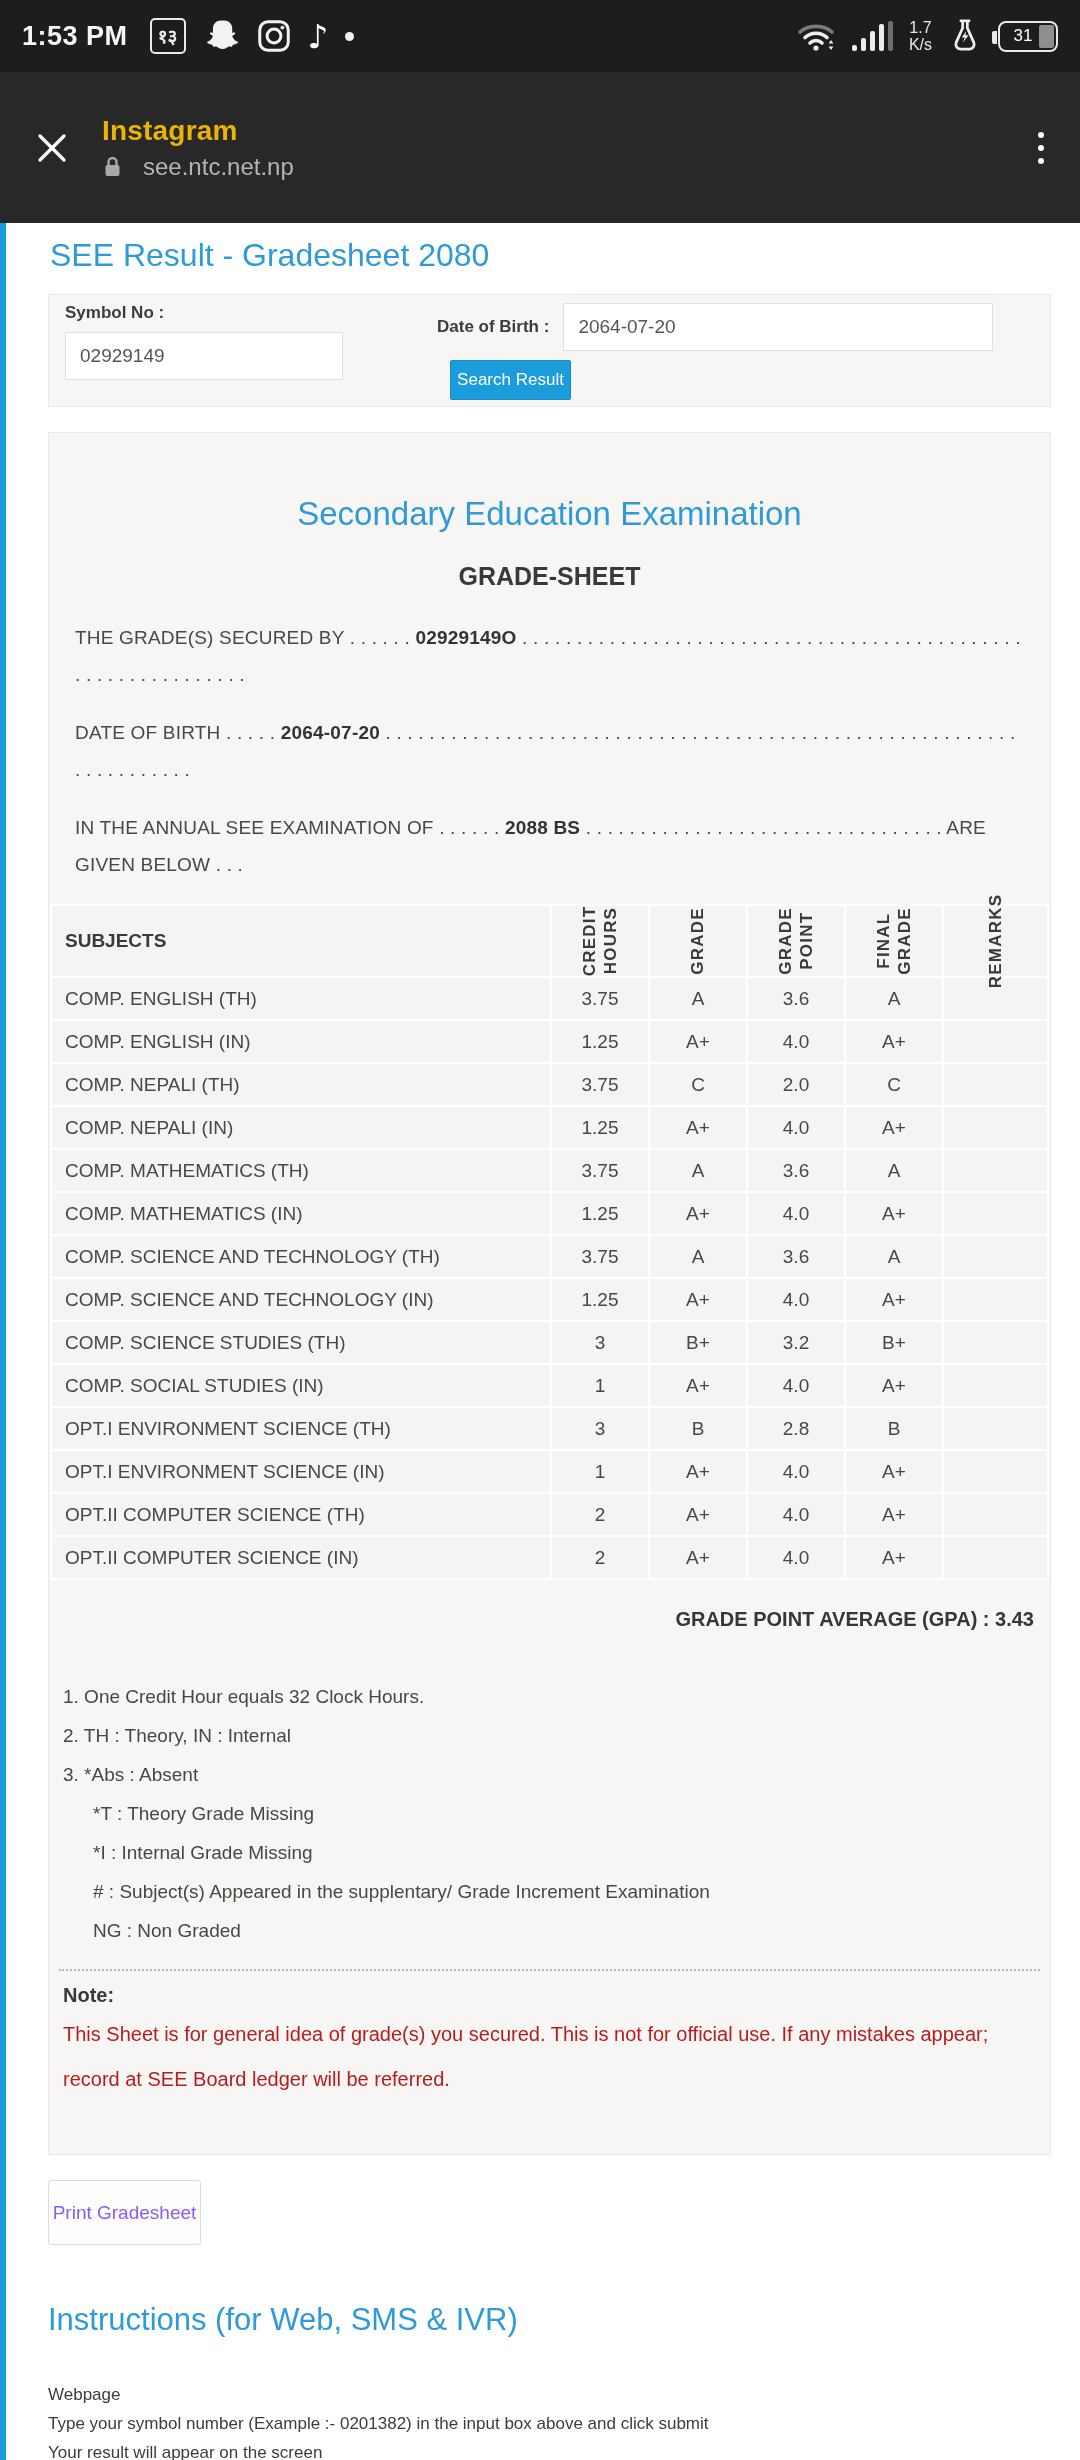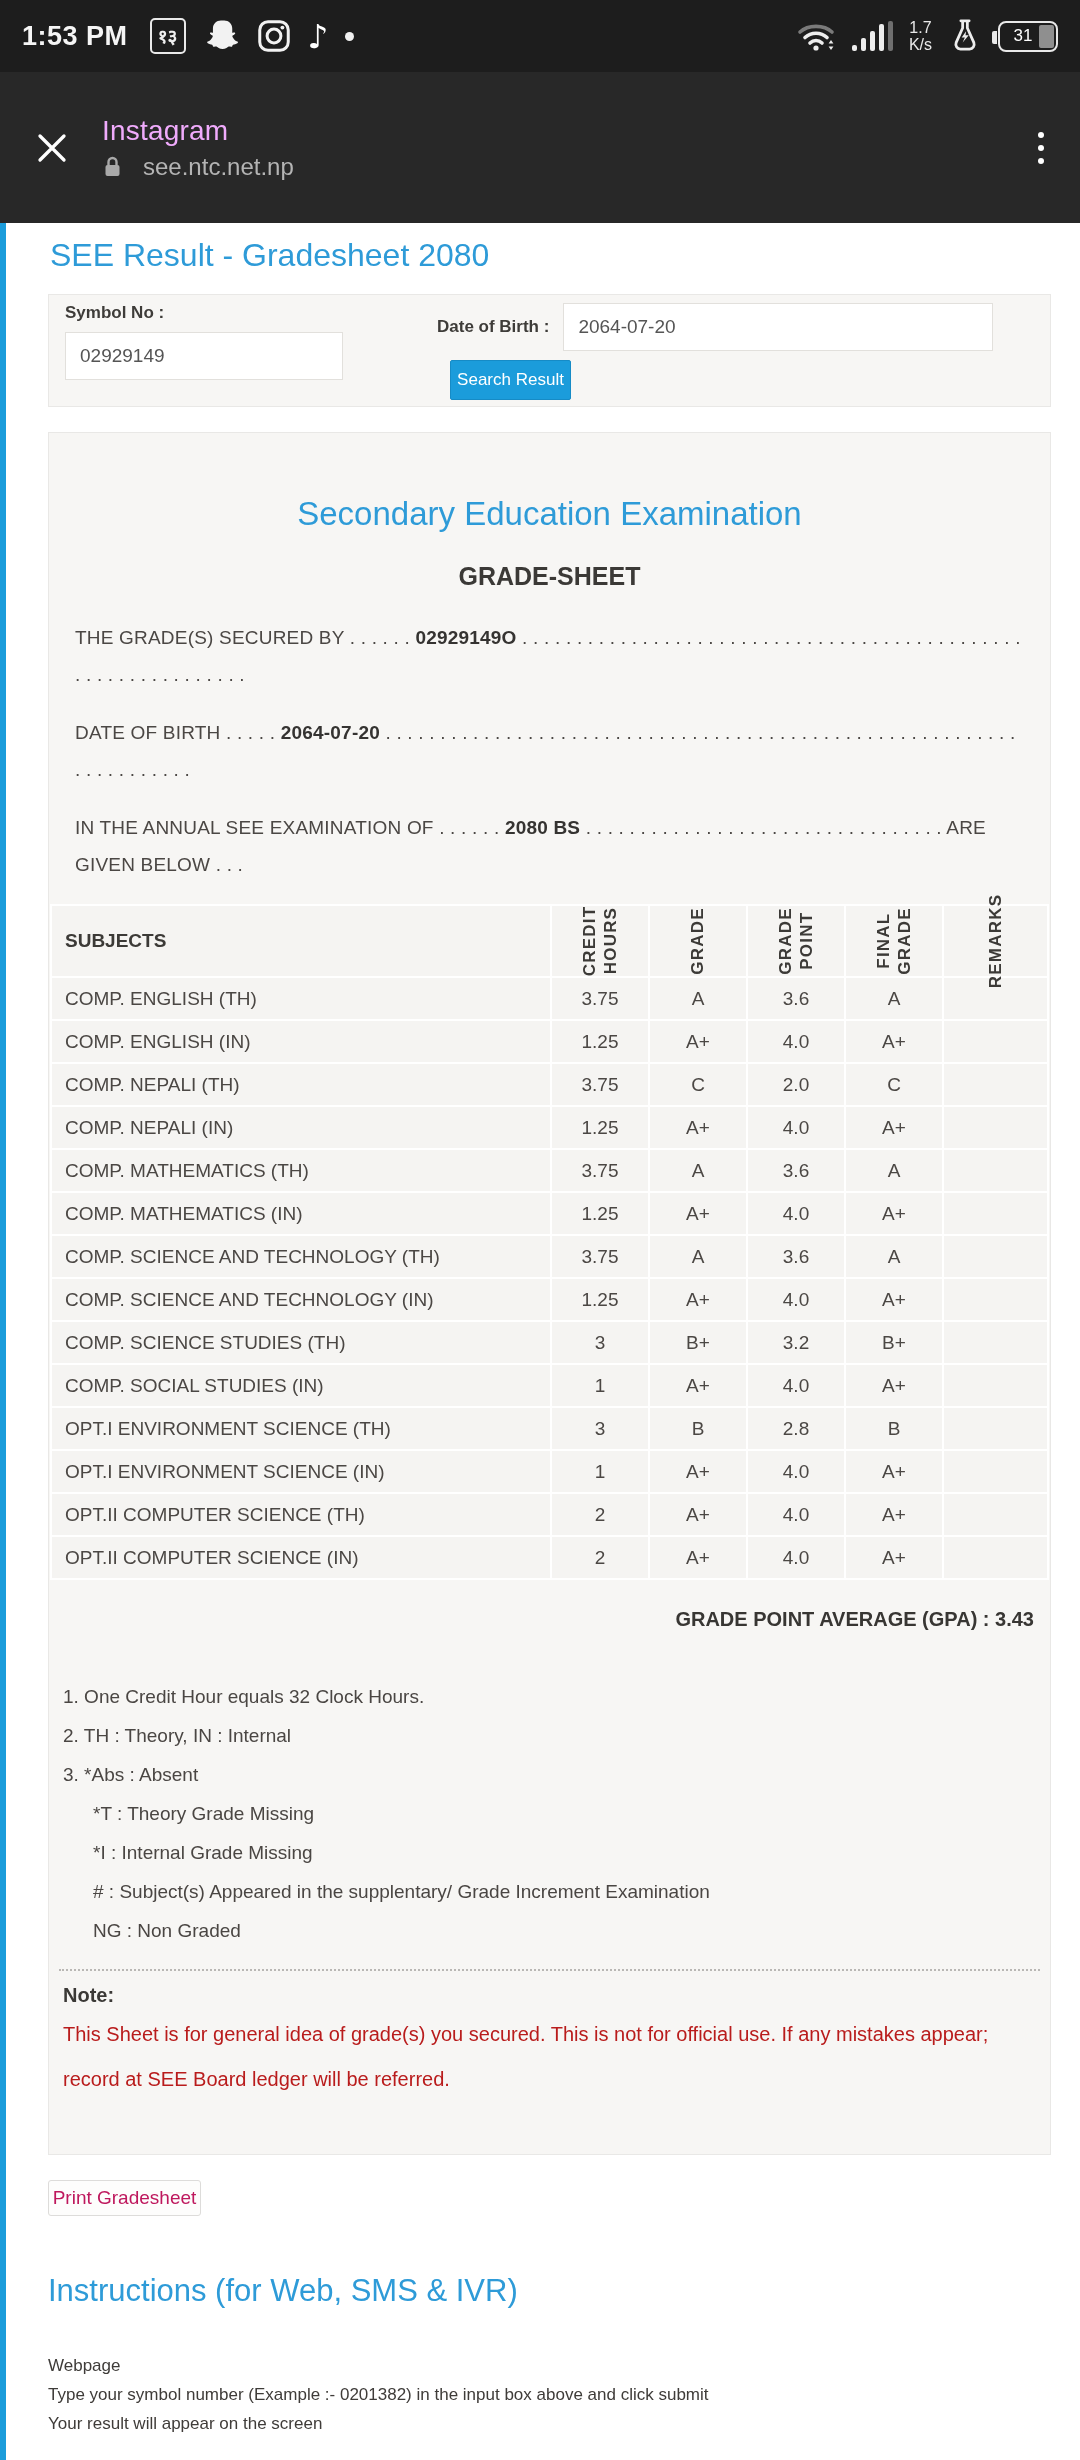--- a/index.html
+++ b/index.html
@@ -25,21 +25,21 @@
     display:flex; align-items:center; justify-content:center; }
   .battery .cap { position:absolute; left:-8px; top:8px; width:5px; height:13px; background:#e9e9e9; border-radius:2px 0 0 2px; }
   .battery .fill { position:absolute; right:2px; top:2px; bottom:2px; width:15px; background:#8f8f8f; border-radius:2px; }
   .battery .pct { color:#fff; font-size:17px; font-weight:400; position:relative; z-index:2; margin-right:10px; }
 
   
   .igheader { position:absolute; top:72px; left:0; width:1080px; height:151px; background:#282828;
     display:flex; align-items:center; padding:0 30px; }
   .ig-close { width:44px; height:44px; display:flex; align-items:center; justify-content:center; margin-right:28px; cursor:pointer; }
   .ig-titles { display:flex; flex-direction:column; gap:6px; flex:1; }
-  .ig-title { color:#f0abfc; font-size:28px; font-weight:400; letter-spacing:.2px; }
+  .ig-title { color:#eab308; font-size:28px; font-weight:700; letter-spacing:.2px; }
   .ig-urlrow { display:flex; align-items:center; gap:20px; }
   .ig-url { color:#b4b4b4; font-size:24px; }
   .ig-menu { display:flex; flex-direction:column; gap:7px; padding:6px; cursor:pointer; }
   .ig-menu i { width:6px; height:6px; background:#fff; border-radius:50%; display:block; }
 
   
   .webpage { position:absolute; top:223px; left:0; width:1080px; height:2237px; background:#fff;
     border-left:6px solid #1b9cdb; padding:8px 29px 0 42px; overflow:hidden; }
   .page-h1 { color:#2e9bd8; font-size:32px; font-weight:400; margin:6px 0 20px 2px; }
 
@@ -79,22 +79,22 @@
   td.td-c { text-align:center; font-size:19px; color:#4b4744; height:43px; }
   .gpa-line { text-align:right; font-size:20px; font-weight:700; color:#383633; margin:28px 16px 0; }
 
   .legend { margin-top:46px; padding:0 14px; font-size:19px; color:#4a4643; }
   .legend div { line-height:39px; }
   .legend .ind { padding-left:30px; }
   .dotted-hr { margin:19px 10px 0; border-top:2px dotted #b9b7b4; }
   .note-title { padding:0 14px; margin-top:13px; font-size:20px; font-weight:700; color:#3b3936; }
   .note-body { padding:0 14px; margin-top:5px; font-size:20px; line-height:45px; color:#b91c1c; max-width:980px; }
 
-  .print-btn { margin-top:25px; width:153px; height:36px; background:#fdfdfc; border:1px solid #dddcda;
-    border-radius:3px; font-size:19px; color:#be185d; font-family:inherit; cursor:pointer; }
+  .print-btn { margin-top:25px; width:153px; height:65px; background:#fdfdfc; border:1px solid #dddcda;
+    border-radius:3px; font-size:19px; color:#8b5cf6; font-family:inherit; cursor:pointer; }
 
   .instr-h { margin-top:57px; font-size:31px; font-weight:400; color:#2e9bd8; }
   .instr-block { margin-top:42px; font-size:17px; font-weight:400; color:#3f3c39; line-height:29px; }
 </style>
 </head>
 <body>
 
 <div class="statusbar">
   <div class="sb-left">
     <span class="sb-time">1:53 PM</span>
@@ -192,21 +192,21 @@
   </div>
 
   <div class="card">
     <div class="card-org">Secondary Education Examination</div>
     <div class="card-sheet">GRADE-SHEET</div>
 
     <div class="gs-para"><span>THE GRADE(S) SECURED BY</span><span> . . . . . . </span><b>02929149O</b><span> . . . . . . . . . . . . . . . . . . . . . . . . . . . . . . . . . . . . . . . . . . . . . . . . . . . . . . . . . . . . . .</span></div>
 
     <div class="gs-para"><span>DATE OF BIRTH</span><span> . . . . . </span><b>2064-07-20</b><span> . . . . . . . . . . . . . . . . . . . . . . . . . . . . . . . . . . . . . . . . . . . . . . . . . . . . . . . . . . . . . . . . . . . . .</span></div>
 
-    <div class="gs-para"><span>IN THE ANNUAL SEE EXAMINATION OF</span><span> . . . . . . </span><b>2080 BS</b><span> . . . . . . . . . . . . . . . . . . . . . . . . . . . . . . . . . </span><span>ARE GIVEN BELOW . . .</span></div>
+    <div class="gs-para"><span>IN THE ANNUAL SEE EXAMINATION OF</span><span> . . . . . . </span><b>2088 BS</b><span> . . . . . . . . . . . . . . . . . . . . . . . . . . . . . . . . . </span><span>ARE GIVEN BELOW . . .</span></div>
 
     <table class="grades">
       <colgroup>
           <col class="c-sub">
           <col class="c-n">
           <col class="c-n">
           <col class="c-n">
           <col class="c-n">
           <col class="c-r">
         </colgroup>

